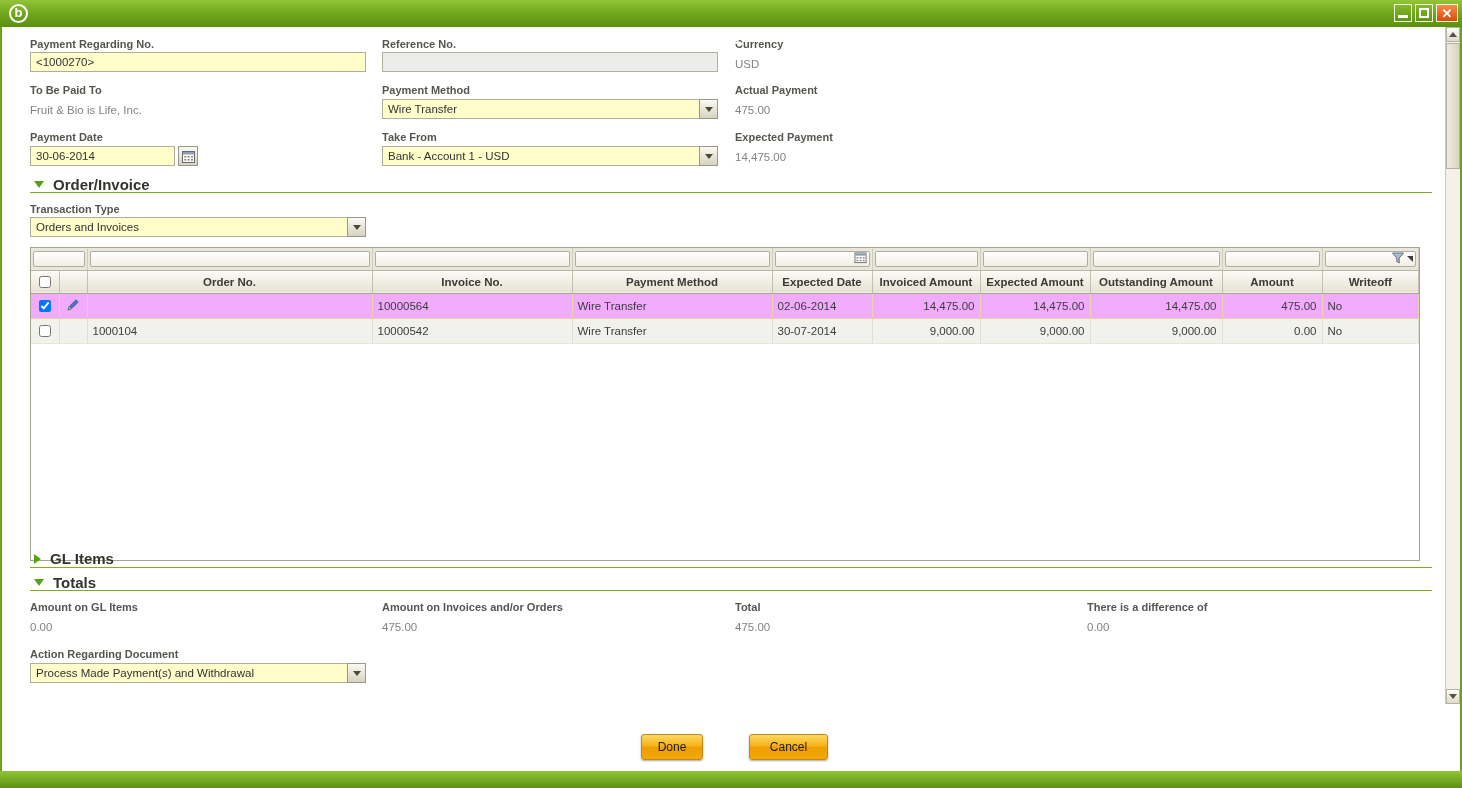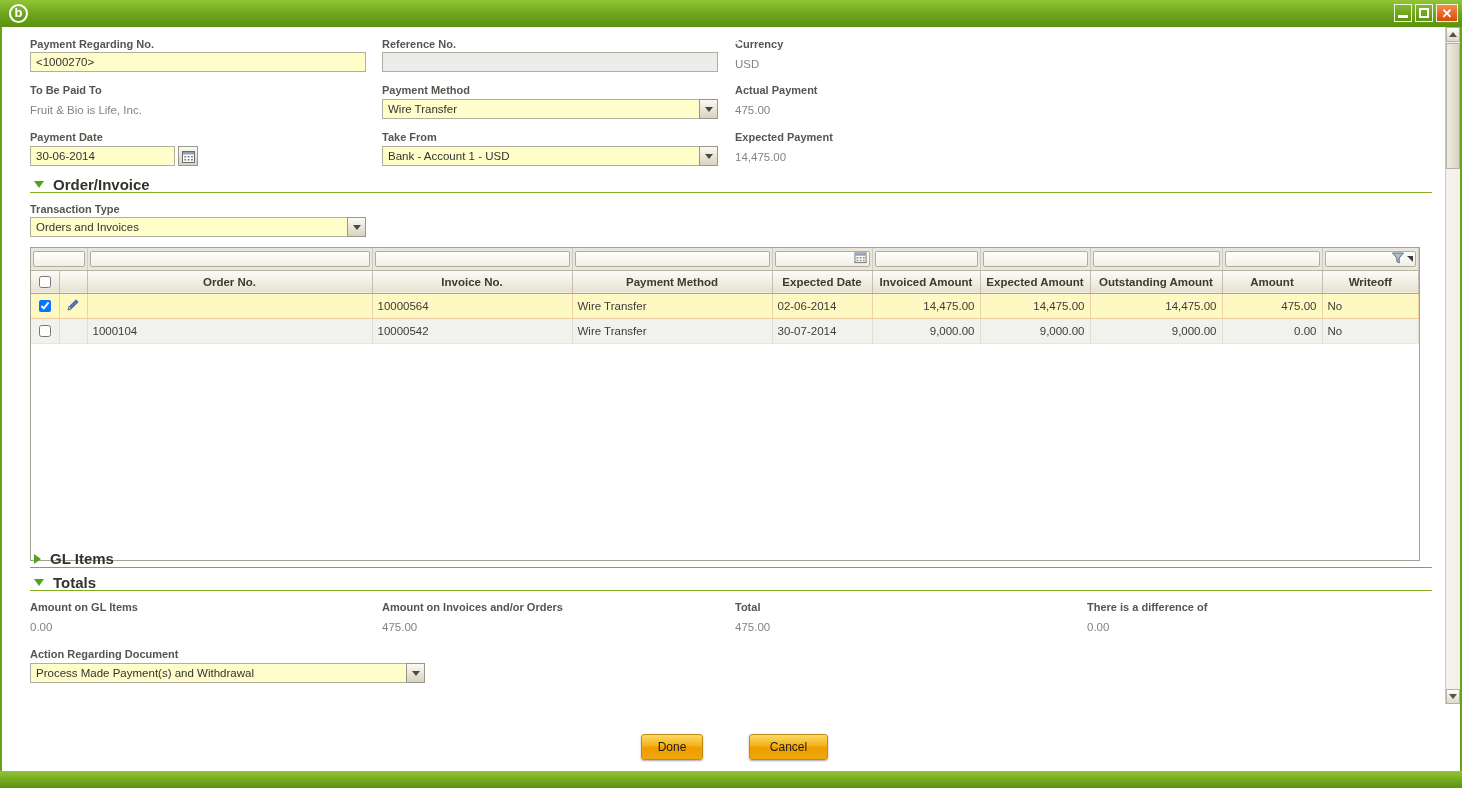--- a/index.html
+++ b/index.html
@@ -65,21 +65,21 @@
   table.grid { border-collapse: collapse; table-layout: fixed; width: 1388px; font-size: 11.5px; }
   tr.filter td { height: 22px; background: #e9e7db; border-bottom: 1px solid #b8b5a5; border-right: 1px solid #cfccbc; padding: 2px; }
   .fbox { height: 16px; background: linear-gradient(#ffffff,#f1efe4); border: 1px solid #b1aea0; border-radius: 2px;
     display: flex; align-items: center; justify-content: flex-end; padding: 0 2px; gap: 2px; }
   tr.head th { height: 23px; background: linear-gradient(#fcfbf7,#e6e2d2); border-bottom: 1px solid #a9a699;
     border-right: 1px solid #c4c0ae; font-weight: bold; font-size: 11.5px; color: #3b3b33; text-align: center;
     padding: 0 1px; white-space: nowrap; overflow: hidden; }
   tr.drow td { height: 25px; border-right: 1px solid #e2dfd2; border-bottom: 1px solid #e9e6d9; padding: 0 5px;
     color: #3c3c3c; white-space: nowrap; overflow: hidden; background: #fff; }
   tr.drow.r-alt td { background: #f1f1ed; }
-  tr.drow.selected td { background: #fef9c3; border-bottom-color: #eccda2; border-right-color: #eed2aa; }
+  tr.drow.selected td { background: #f0abfc; border-bottom-color: #eccda2; border-right-color: #eed2aa; }
   td.c-cb, th.c-cb, td.c-icon { text-align: center; padding: 0 !important; }
   .num { text-align: right; }
   .amt-link { color: #2233cc; cursor: pointer; }
   input[type=checkbox] { width: 12px; height: 12px; margin: 0; vertical-align: middle; cursor: pointer; }
   .corner-tri { width: 0; height: 0; border-left: 6px solid transparent; border-top: 6px solid #3c3c3c; }
 
   
   .action-btn { position: absolute; height: 26px; border: 1px solid #c08a14; border-radius: 3px;
     background: linear-gradient(180deg,#fcd963 0%,#f5b21a 45%,#ee9e00 52%,#f1a70e 100%);
     font-family: "Liberation Sans", sans-serif; font-size: 12px; color: #1c1c1c;
@@ -305,21 +305,21 @@
   <div class="lbl" style="left:30px; top:601px;">Amount on GL Items</div>
   <div class="ro" style="left:30px; top:621px;">0.00</div>
   <div class="lbl" style="left:382px; top:601px;">Amount on Invoices and/or Orders</div>
   <div class="ro" style="left:382px; top:621px;">475.00</div>
   <div class="lbl" style="left:735px; top:601px;">Total</div>
   <div class="ro" style="left:735px; top:621px;">475.00</div>
   <div class="lbl" style="left:1087px; top:601px;">There is a difference of</div>
   <div class="ro" style="left:1087px; top:621px;">0.00</div>
 
   <div class="lbl" style="left:30px; top:648px;">Action Regarding Document</div>
-  <div class="dropdown" style="left:30px; top:663px; width:395px;">
+  <div class="dropdown" style="left:30px; top:663px; width:336px;">
     <div class="dd-text">Process Made Payment(s) and Withdrawal</div>
     <div class="dd-btn">
         <span class="dd-arrow"></span>
       </div>
   </div>
 
   <button class="action-btn" style="left:641px; top:734px; width:62px;">Done</button>
   <button class="action-btn" style="left:749px; top:734px; width:79px;">Cancel</button>
 
 </div>

